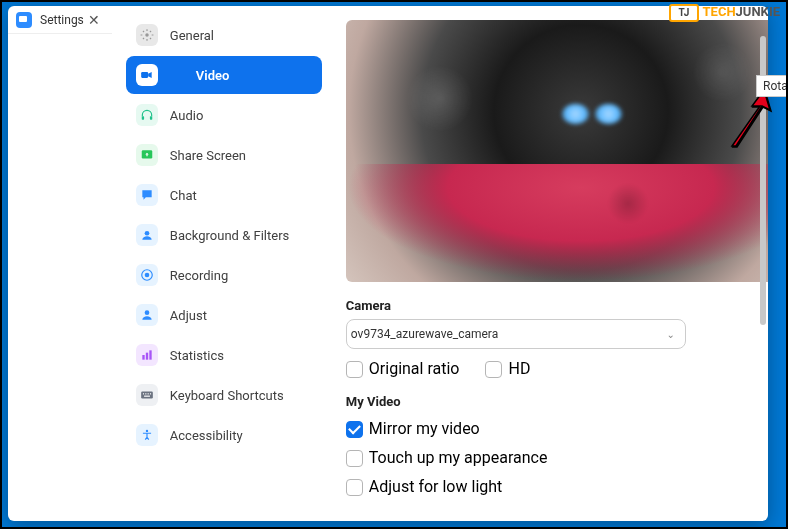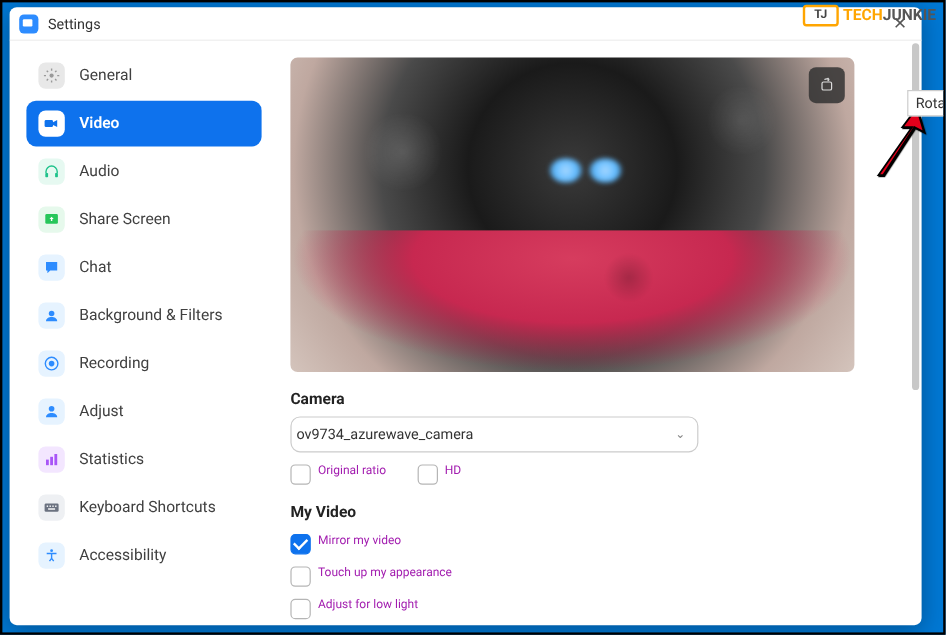--- a/index.html
+++ b/index.html
@@ -1,30 +1,30 @@
 <!DOCTYPE html>
 <html><head>
 <meta charset="utf-8">
 <style>
 * { margin: 0; padding: 0; box-sizing: border-box; font-family: -apple-system, BlinkMacSystemFont, "Segoe UI", Roboto, sans-serif; }
 body { width: 788px; height: 529px; background: #0078d4; position: relative; border: 2px solid #000; }
 .watermark { position: absolute; top: 2px; right: 6px; z-index: 100; font-weight: bold; font-size: 13px; font-family: Arial, sans-serif; }
 .watermark .tj-badge { display: inline-block; width: 30px; height: 18px; background: #fff; border: 2px solid #ffa500; border-radius: 3px; text-align: center; line-height: 14px; font-size: 10px; color: #444; vertical-align: middle; }
 .watermark .tech { color: #ffa500; }
 .watermark .junkie { color: #555; }
-.window { position: absolute; top: 4px; left: 6px; width: 760px; height: 515px; background: #fff; border-radius: 6px; box-shadow: 0 4px 20px rgba(0,0,0,0.3); overflow: hidden; display: flex; flex-direction: column; }
+.window { position: absolute; top: 4px; left: 6px; width: 760px; height: 515px; background: #fff; border-radius: 6px; box-shadow: 0 4px 20px rgba(0,0,0,0.3); overflow: hidden; display: flex; flex-direction: row; }
 .titlebar { height: 28px; display: flex; align-items: center; padding: 0 8px; border-bottom: 1px solid #eee; }
 .titlebar .app-icon { width: 16px; height: 16px; background: #2d8cff; border-radius: 4px; margin-right: 8px; position: relative; }
 .titlebar .app-icon::after { content: ''; position: absolute; top: 4px; left: 3px; width: 8px; height: 6px; background: #fff; border-radius: 1px; }
 .titlebar .title { font-size: 12px; color: #333; flex: 1; }
 .titlebar .close { width: 20px; text-align: center; color: #555; font-size: 14px; cursor: pointer; }
 .body { flex: 1; display: flex; overflow: hidden; }
 .sidebar { width: 220px; padding: 10px 10px 10px 14px; overflow-y: auto; }
 .side-item { display: flex; align-items: center; height: 38px; padding: 0 10px; border-radius: 8px; cursor: pointer; color: #404040; font-size: 13px; margin-bottom: 2px; }
-.side-item.active { background: #0e72ed; color: #fff; font-weight: 600; }
+.side-item.active { background: #0e72ed; color: #fff; font-weight: 600; gap: 26px; }
 .side-item .icon { width: 22px; height: 22px; border-radius: 6px; margin-right: 12px; display: flex; align-items: center; justify-content: center; flex-shrink: 0; }
 .side-item .icon svg { width: 14px; height: 14px; }
 .ic-general { background: #e8e8e8; }
 .ic-video { background: #fff; }
 .ic-audio { background: #e6f9f1; }
 .ic-share { background: #e6f9ec; }
 .ic-chat { background: #e6f3ff; }
 .ic-bg { background: #e6f3ff; }
 .ic-rec { background: #e6f3ff; }
 .ic-profile { background: #e6f3ff; }
@@ -39,21 +39,21 @@
 .glasses span { flex:1; background: radial-gradient(circle, #a8d8ff 0%, #5ab8ff 60%, rgba(90,184,255,0) 100%); border-radius:50%; filter: blur(2px); }
 .rotate-btn { position: absolute; top: 8px; right: 8px; width: 30px; height: 30px; background: rgba(50,50,50,0.85); border-radius: 6px; display: flex; align-items: center; justify-content: center; cursor: pointer; }
 .rotate-btn svg { width: 16px; height: 16px; stroke: #ddd; fill: none; stroke-width: 1.5; }
 .tooltip { position: absolute; top: 73px; right: -40px; background: #fff; border: 1px solid #ccc; padding: 3px 6px; font-size: 12px; color: #333; z-index: 50; white-space: nowrap; }
 .arrow { position: absolute; top: 86px; right: 14px; z-index: 49; }
 .arrow svg { filter: drop-shadow(1px 1px 0 #000); }
 .section-label { font-size: 13px; font-weight: 700; color: #222; margin-top: 16px; margin-bottom: 6px; }
 .camera-select { width: 340px; height: 30px; border: 1px solid #ccc; border-radius: 8px; padding: 0 28px 0 4px; font-size: 12px; color: #333; background: #fff; display: flex; align-items: center; justify-content: space-between; cursor: pointer; position: relative; }
 .camera-select .chev { position: absolute; right: 10px; color: #888; font-size: 10px; }
 .check-row { display: flex; align-items: center; margin-top: 10px; gap: 8px; }
-.check-line { display: flex; align-items: flex-start; gap: 6px; margin-right: 18px; font-size: 10px; color: #a21caf; }
+.check-line { display: flex; align-items: flex-end; gap: 6px; margin-right: 18px; font-size: 16px; color: #000000; }
 .chk { width: 17px; height: 17px; border: 1.5px solid #b5b5b5; border-radius: 4px; background: #fff; display: flex; align-items: center; justify-content: center; cursor: pointer; flex-shrink: 0; }
 .chk.checked { background: #0e72ed; border-color: #0e72ed; }
 .chk.checked::after { content: ''; width: 5px; height: 9px; border: solid #fff; border-width: 0 2px 2px 0; transform: rotate(45deg) translate(-1px,-1px); }
 .scrollbar-track { position: absolute; right: 2px; top: 30px; bottom: 4px; width: 8px; }
 .scrollbar-thumb { position: absolute; right: 0; top: 0; width: 6px; height: 60%; background: #c8c8c8; border-radius: 3px; }
 </style>
 </head>
 <body>
 
 <div class="watermark">

